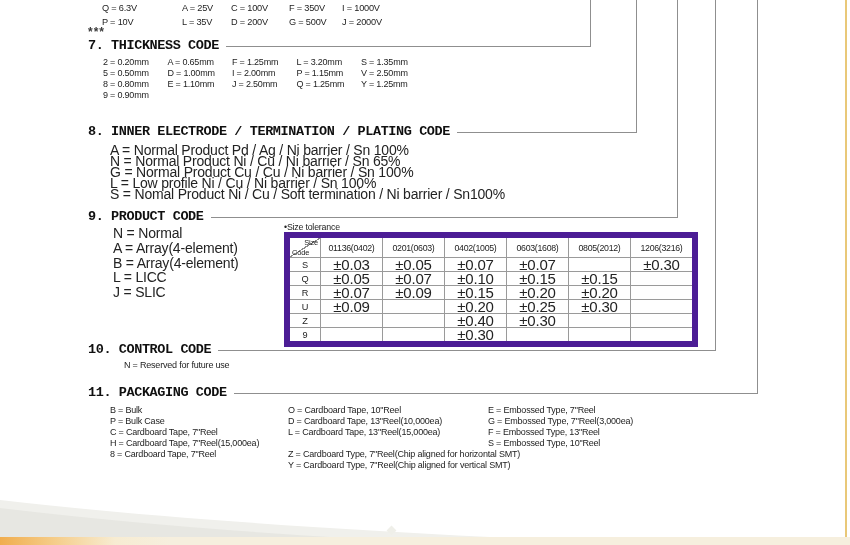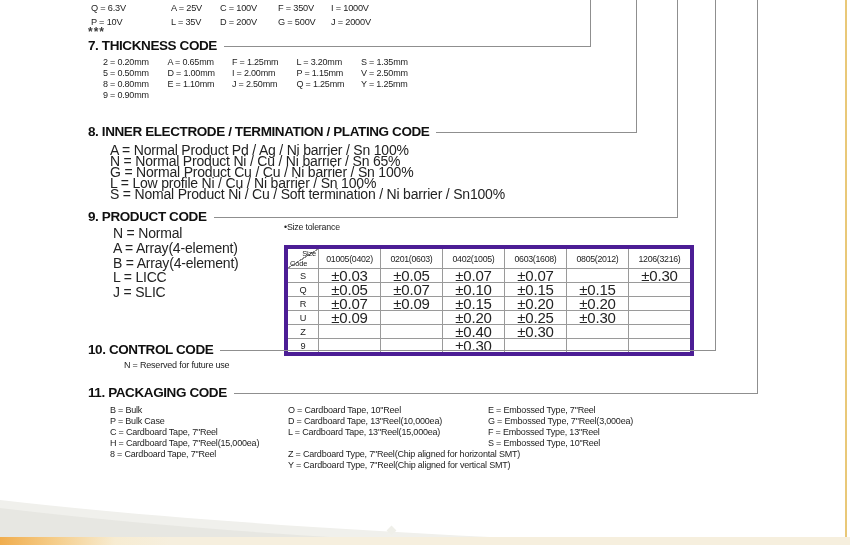--- a/index.html
+++ b/index.html
@@ -2,46 +2,46 @@
 <html style="--accent: #e9c878; --band-cream: #f6efde; --band-orange: #f0ad4e; --line: #8f8f8f;"><head>
 <meta charset="utf-8">
 <style>
   html,body{margin:0;padding:0;background:#fff;}
   .page{
     position:relative;width:850px;height:545px;background:#ffffff;overflow:hidden;
     font-family:"Liberation Sans","DejaVu Sans",sans-serif;color:#232323;
   }
   
   .vline{position:absolute;top:0;width:1px;background:var(--line,#8f8f8f);}
-  .sec-head{position:absolute;display:flex;align-items:center;}
+  .sec-head{position:absolute;display:flex;align-items:center;font-family:Liberation Mono, monospace;}
   .sec-head .ht{font-weight:bold;font-size:13.5px;letter-spacing:-0.4px;white-space:nowrap;color:#101010;}
   .sec-head .rule{flex:1;height:1px;background:var(--line,#8f8f8f);margin-left:7px;position:relative;top:1px;}
   
   .sm{font-size:9px;letter-spacing:-0.2px;line-height:11px;white-space:nowrap;padding-left:14px;}
   
-  .voltage{position:absolute;left:91px;top:1px;}
+  .voltage{position:absolute;left:102px;top:1px;}
   .vrow{display:flex;height:14px;align-items:center;}
   .vc{font-size:9.2px;letter-spacing:-0.2px;white-space:nowrap;}
   .vc.c0{width:80px;} .vc.c1{width:49px;} .vc.c2{width:58px;} .vc.c3{width:53px;}
   .stars{position:absolute;left:88px;top:25px;font-size:12px;font-weight:bold;letter-spacing:1px;color:#3a3a3a;}
   
   .thick-list{position:absolute;left:103px;top:56px;}
   .trow{display:flex;height:11px;align-items:flex-end;}
   .tc{width:64.5px;font-size:9px;letter-spacing:-0.2px;white-space:nowrap;}
   
   .plist{position:absolute;}
   .plist .li{height:11px;font-size:14px;letter-spacing:-0.2px;white-space:nowrap;}
   .plist.wide .li{height:14.8px;}
   
   .tol-label{position:absolute;left:284px;top:222px;font-size:8.8px;letter-spacing:-0.2px;color:#232323;}
   .tol-table{
-    position:absolute;left:284px;top:245px;
+    position:absolute;left:284px;top:232px;
     display:grid;grid-template-columns:30px repeat(6,61px);
     grid-template-rows:19px repeat(6,13px);
-    gap:1px;background:#9a9a9a;border:4px solid #4c1d95;
+    gap:1px;background:#9a9a9a;border:6px solid #4c1d95;
   }
   .tol-table > div, .tol-row > div{background:#fff;display:flex;align-items:center;justify-content:center;}
   .tol-row{display:contents;}
   .corner{
     position:relative;
     background:
       linear-gradient(to bottom right, rgba(0,0,0,0) calc(50% - 0.6px), #8a8a8a calc(50% - 0.6px), #8a8a8a calc(50% + 0.6px), rgba(0,0,0,0) calc(50% + 0.6px)) #fff !important;
   }
   .corner .c-top{position:absolute;top:0px;right:2px;font-size:7.5px;letter-spacing:-0.2px;}
   .corner .c-bot{position:absolute;bottom:0px;left:2px;font-size:7.5px;letter-spacing:-0.2px;}
@@ -163,21 +163,21 @@
 
       <div class="li">J = SLIC</div>
     </div>
 
   <div class="tol-label">•Size tolerance</div>
   <div class="tol-table">
     <div class="corner">
       <span class="c-top">Size</span>
       <span class="c-bot">Code</span>
     </div>
-    <div class="th">01005(0402)</div>
+    <div class="th">01136(0402)</div>
     <div class="th">0201(0603)</div>
     <div class="th">0402(1005)</div>
     <div class="th">0603(1608)</div>
     <div class="th">0805(2012)</div>
     <div class="th">1206(3216)</div>
     <div style="display:contents">
       
     
         <div class="tol-row">
           <div class="rl">S</div>

